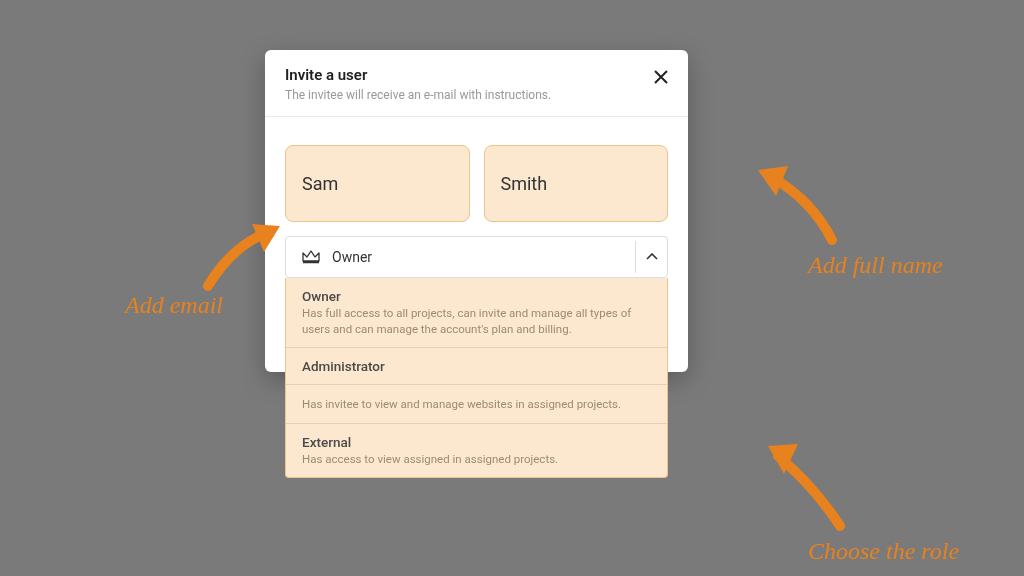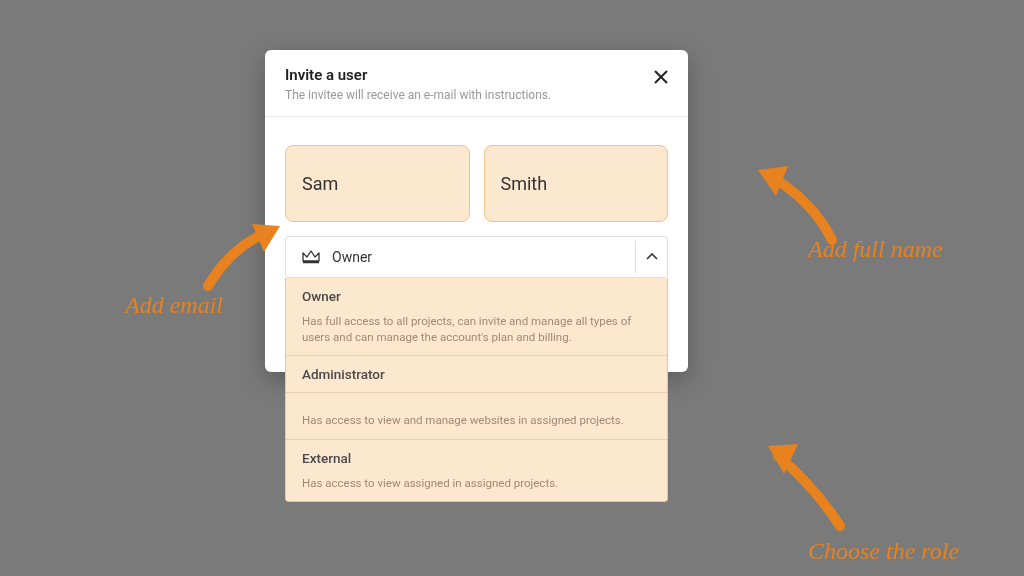--- a/index.html
+++ b/index.html
@@ -92,21 +92,21 @@
   .dropdown-item {
     padding: 10px 16px;
     border-bottom: 1px solid #e8cfae;
     cursor: pointer;
   }
   .dropdown-item:last-child { border-bottom: none; }
   .dropdown-item .dd-title {
     font-size: 13.5px; color: #4a4a4a; font-weight: 500;
   }
   .dropdown-item .dd-desc {
-    font-size: 11.5px; color: #a08a70; line-height: 1.35; margin-top: 10px;
+    font-size: 11.5px; color: #a08a70; line-height: 1.35; margin-top: 2px;
   }
   .modal-footer {
     margin-top: 40px;
     height: 54px;
     background: #f7f3f2;
     border-top: 1px solid #eee;
     border-radius: 0 0 6px 6px;
   }
   .annotation {
     position: absolute;
@@ -154,33 +154,33 @@
       </div>
       <div class="dropdown">
         <div class="dropdown-item">
           <div class="dd-title">Owner</div>
           <div class="dd-desc">Has full access to all projects, can invite and manage all types of users and can manage the account's plan and billing.</div>
         </div>
         <div class="dropdown-item">
           <div class="dd-title">Administrator</div>
         </div>
         <div class="dropdown-item">
-          <div class="dd-desc">Has access to view and manage websites in assigned projects.</div>
+          <div class="dd-desc">Has invitee to view and manage websites in assigned projects.</div>
         </div>
         <div class="dropdown-item">
           <div class="dd-title">External</div>
           <div class="dd-desc">Has access to view assigned in assigned projects.</div>
         </div>
       </div>
     </div>
     <div class="modal-footer"></div>
   </div>
 </div>
 
-<div class="annotation" style="left:808px; top:236px;">Add full name</div>
+<div class="annotation" style="left:808px; top:252px;">Add full name</div>
 <div class="annotation" style="left:125px; top:292px;font-family:Liberation Serif, serif;">Add email</div>
 <div class="annotation" style="left:808px; top:538px;">Choose the role</div>
 
 <svg class="arrow" style="left:752px; top:160px;" width="90" height="90" viewBox="0 0 90 90">
   <path d="M80 80 Q60 40 18 16" fill="none" stroke="#e8821e" stroke-width="10" stroke-linecap="round"></path>
   <path d="M6 10 L36 6 L24 36 Z" fill="#e8821e"></path>
 </svg>
 <svg class="arrow" style="left:202px; top:218px;" width="84" height="76" viewBox="0 0 84 76">
   <path d="M6 68 Q30 28 66 14" fill="none" stroke="#e8821e" stroke-width="10" stroke-linecap="round"></path>
   <path d="M78 8 L50 6 L62 34 Z" fill="#e8821e"></path>

